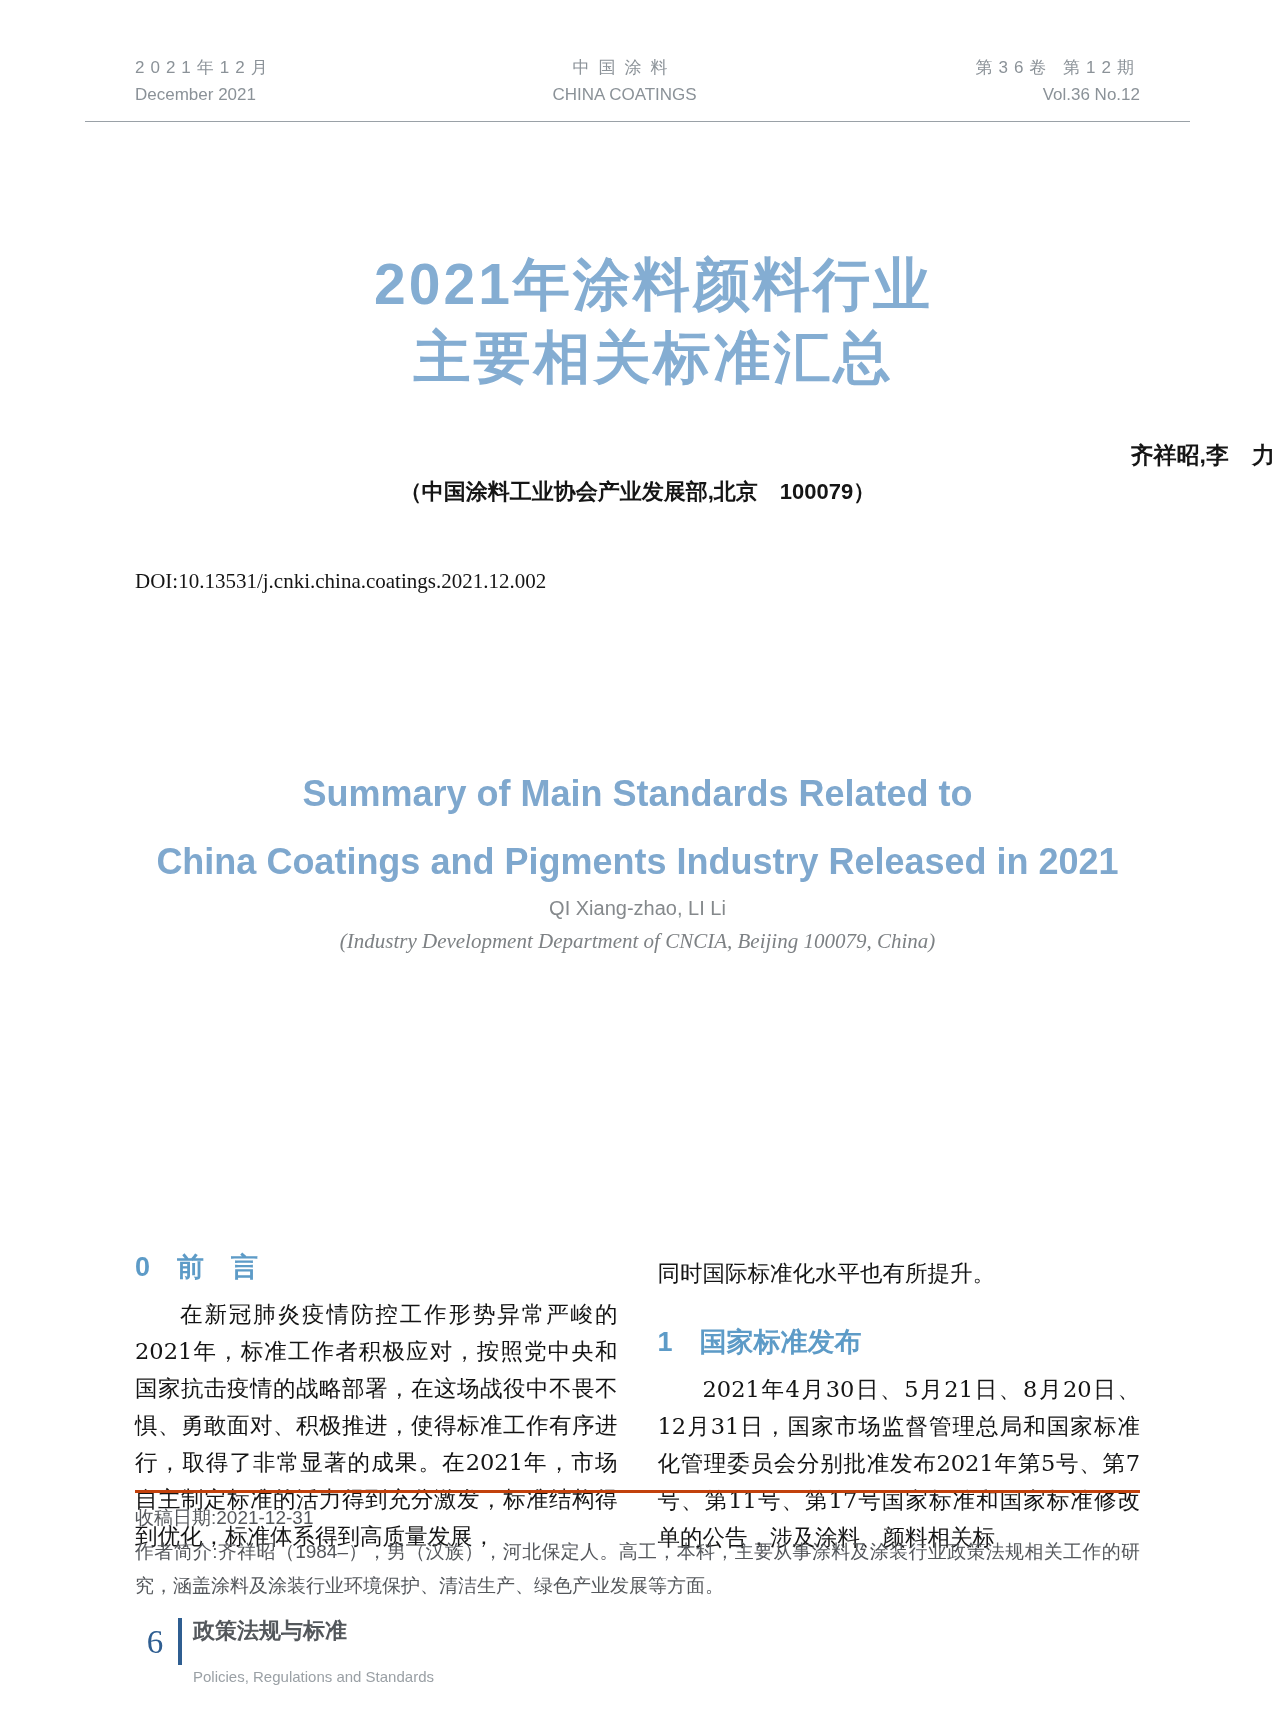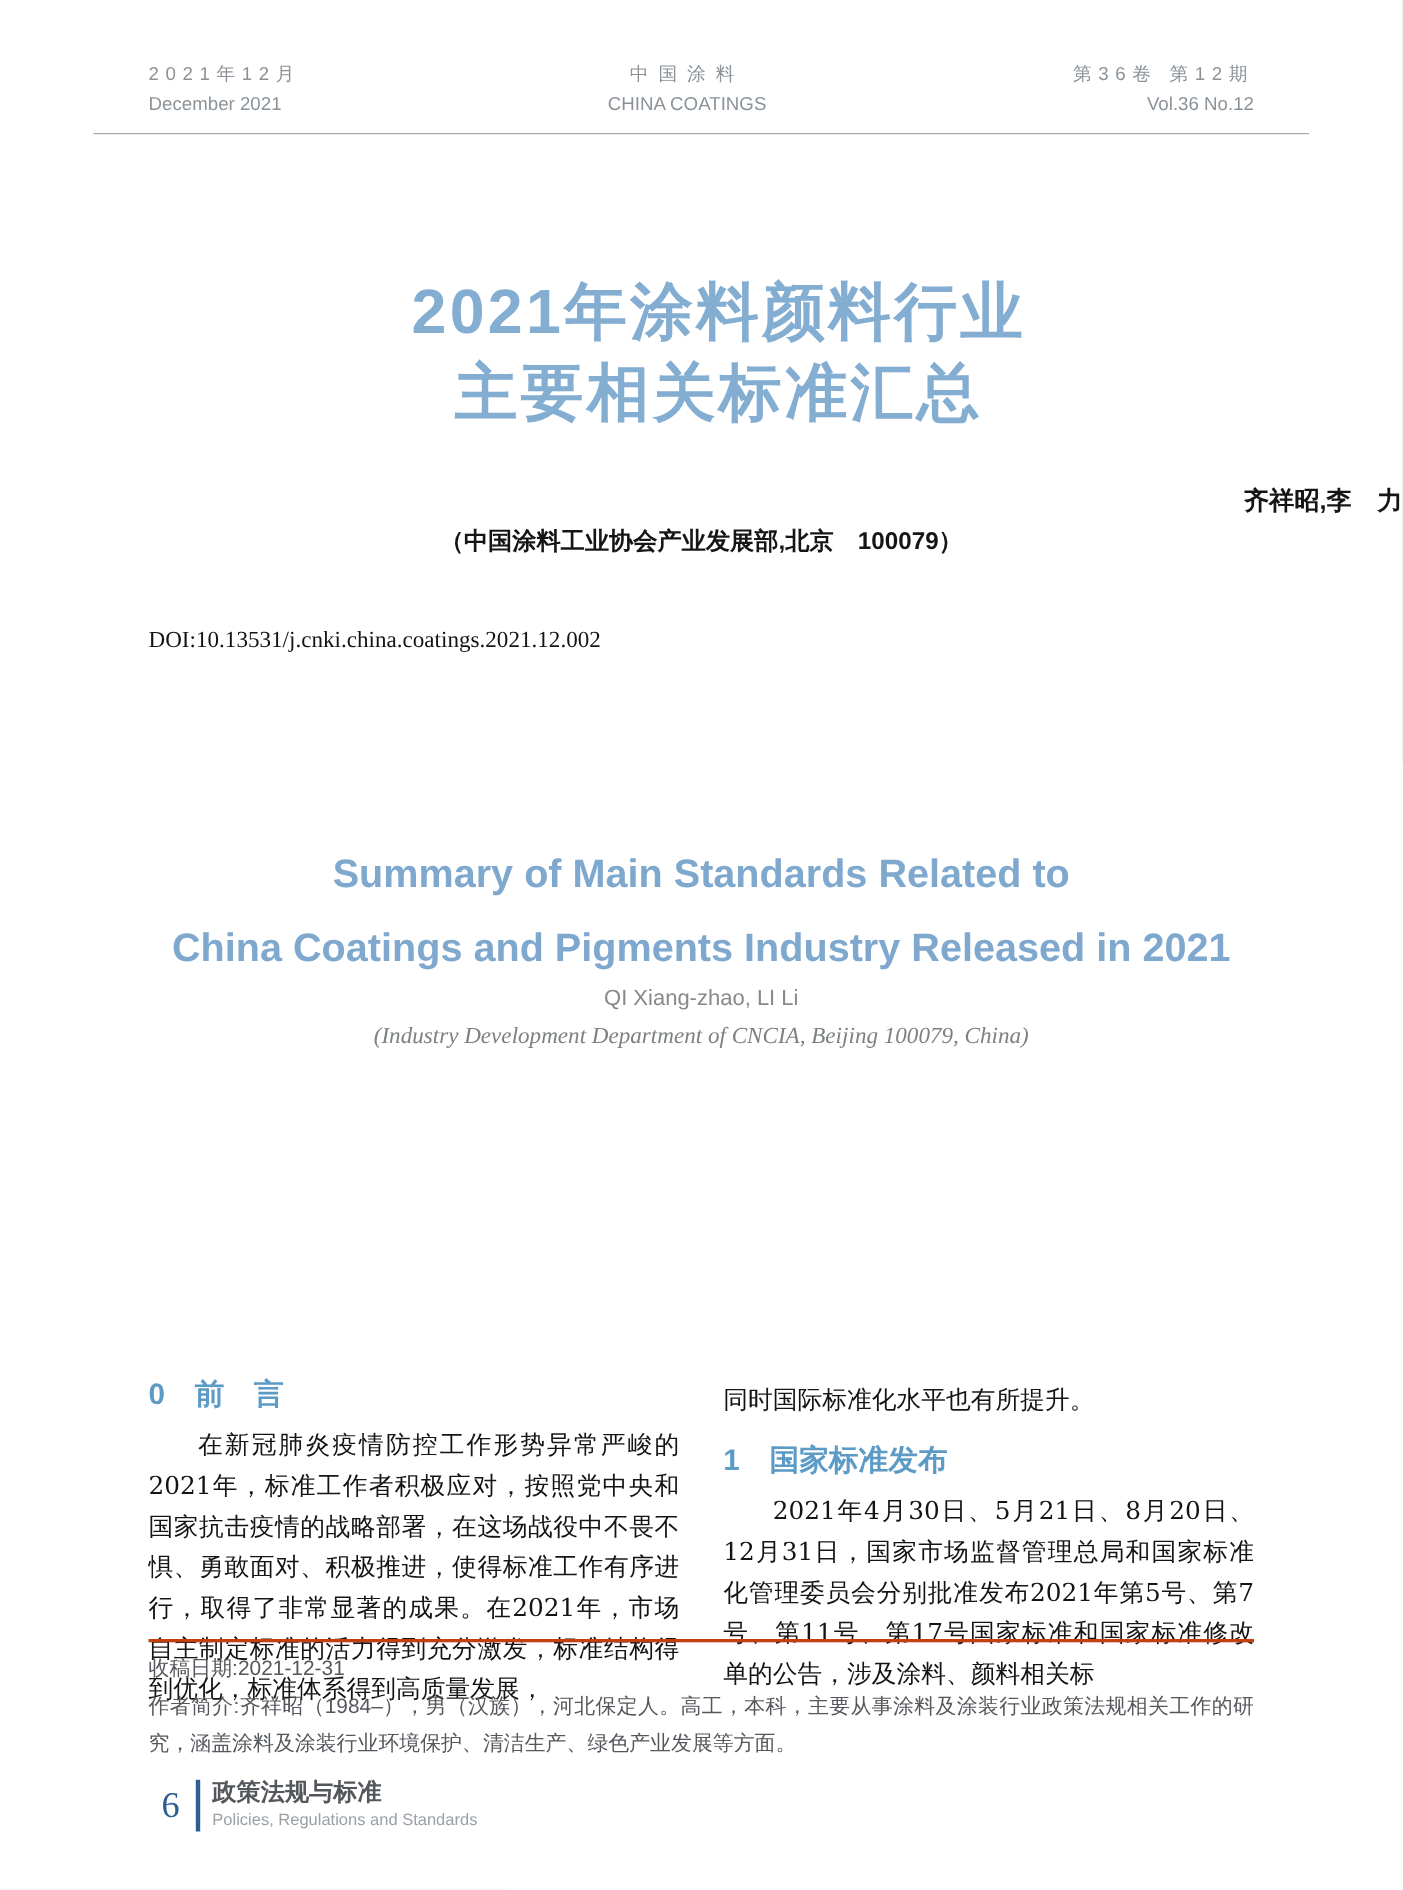--- a/index.html
+++ b/index.html
@@ -75,42 +75,42 @@
     text-align:justify; color:#141414;
   }
   .sec-heading {
     font-family:"Liberation Sans", sans-serif; color:#5d9bc7;
     font-weight:bold; font-size:27px; line-height:34px;
     margin:0 0 12px 0; text-align:left;
   }
   .col p { margin:0; }
   .p-indent { text-indent:2em; }
   .continuation { padding-top:5px; }
-  .s1-heading { margin-top:18px; margin-bottom:12px; }
+  .s1-heading { margin-top:33px; margin-bottom:12px; }
 
   
   .footnote {
     position:absolute; top:1490px; left:135px; width:1005px;
     border-top:3px solid #c2410c; padding-top:8px;
     font-size:19px; line-height:34px; color:#54575b; text-align:justify;
   }
   .footnote p { margin:0; }
 
   
   .pfooter {
     position:absolute; top:1616px; left:141px;
     display:flex; align-items:flex-start;
   }
   .page-num {
     font-family:"Liberation Serif", serif; font-size:33px; color:#2f5e91;
     margin-top:8px; width:28px; text-align:center;
   }
   .footer-bar { width:4px; height:47px; background:#2f5e91; margin:2px 11px 0 9px; }
-  .footer-col-cn { font-size:22px; font-weight:bold; color:#53575b; line-height:28px; margin-top:1px;font-family:Liberation Mono, monospace; }
-  .footer-col-en { font-size:15px; color:#9aa0a5; line-height:20px; }
+  .footer-col-cn { font-size:22px; font-weight:bold; color:#53575b; line-height:28px; margin-top:1px; }
+  .footer-col-en { font-size:15px; color:#9aa0a5; line-height:20px;margin-top:22px; }
 </style>
 </head>
 <body>
 
 <div class="page">
 
   <div class="jheader">
     <div class="blk-left">
       <div class="cn">2021年12月</div>
       <div class="en">December 2021</div>

